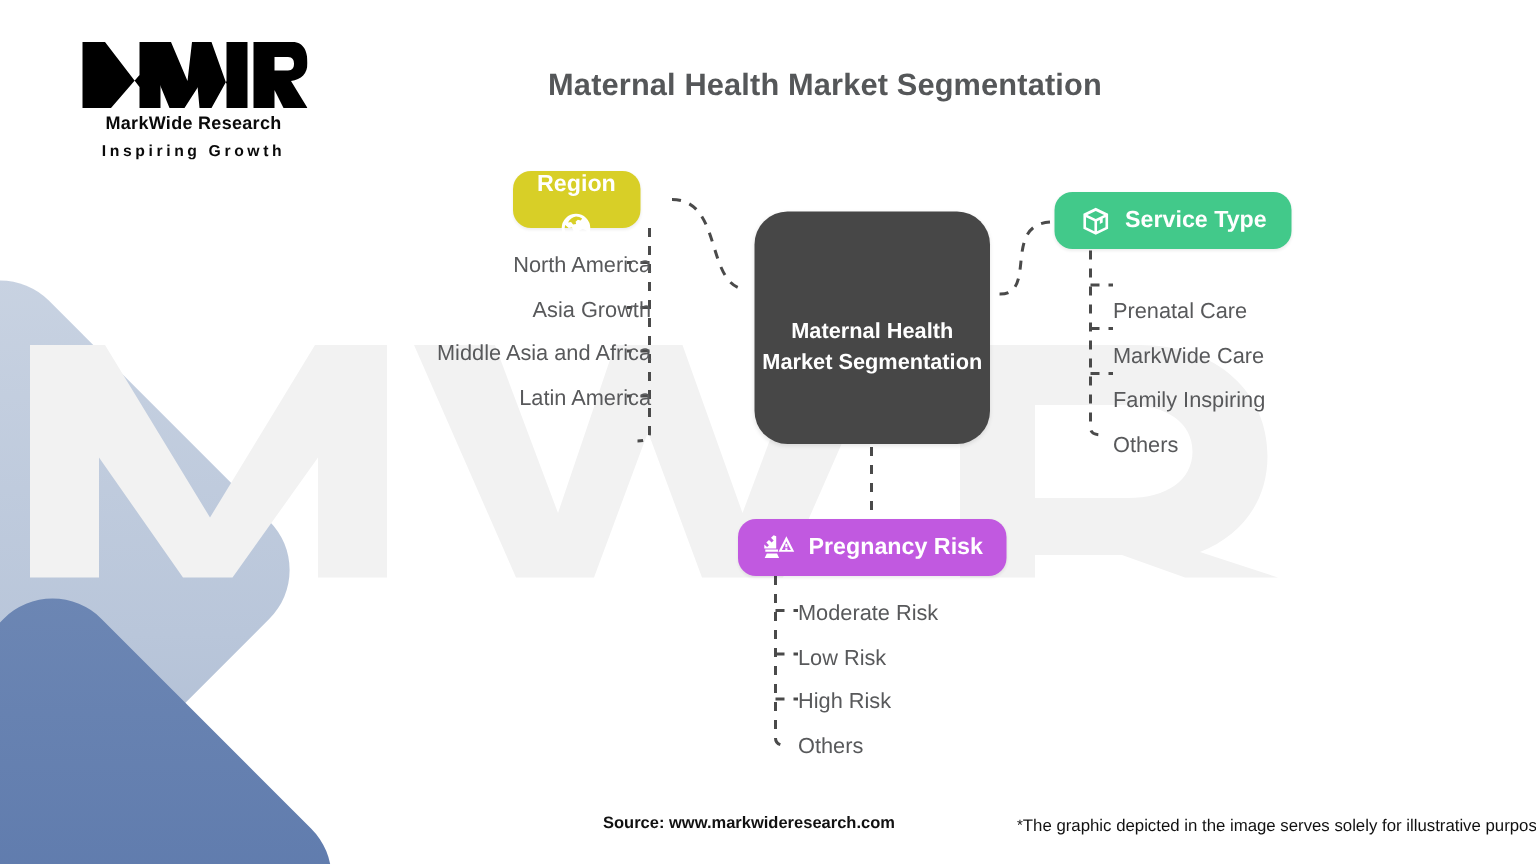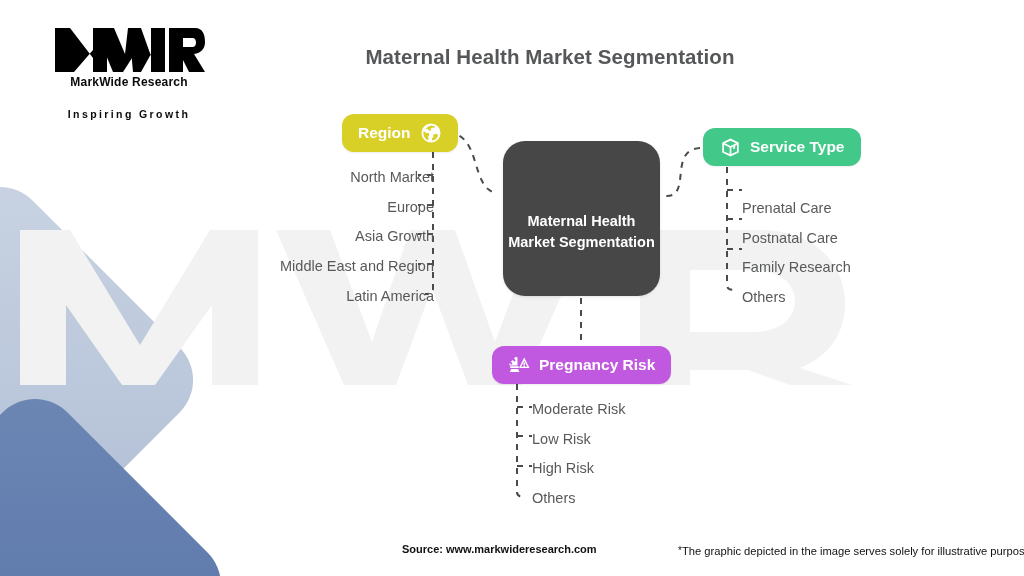--- a/index.html
+++ b/index.html
@@ -70,21 +70,21 @@
     font-size: 12px;
     font-weight: bold;
     letter-spacing: 0.2px;
     margin-top: 1px;
     white-space: nowrap;
   }
   .logo-tag {
     font-size: 10.5px;
     font-weight: bold;
     letter-spacing: 2.4px;
-    margin-top: 19px;
+    margin-top: 6px;
     white-space: nowrap;
   }
 
   
   .chart-title {
     position: absolute;
     left: 280px;
     top: 45px;
     width: 540px;
     text-align: center;
@@ -141,21 +141,21 @@
     box-shadow: 0 1px 2px rgba(0,0,0,0.07);
   }
   .badge .icon-wrap {
     display: flex;
     align-items: center;
     justify-content: center;
     width: 22px;
     height: 22px;
     flex: none;
   }
-  #badge-region   { left: 342px; top: 114px; background: #d8cf27; flex-direction: row; }
+  #badge-region   { left: 342px; top: 114px; background: #d8cf27; flex-direction: column; }
   #badge-service  { left: 703px; top: 128px; background: #42c98a; }
   #badge-risk     { left: 492px; top: 346px; background: #c159e0; }
 
   
   .leaf-list {
     position: absolute;
     font-size: 14.5px;
     color: #58595b;
     white-space: nowrap;
   }
@@ -274,31 +274,30 @@
     <span class="icon-wrap">
       <svg width="23" height="22" viewBox="0 0 26 24" fill="#ffffff">
         <path d="M9.2 2.3 7.1 4.4l2.1 2.1-1.6 1.6-2.1-2.1-2.1 2.1 2.1 2.1-1.5 1.5-2.2-2.1v3.1h9.4V3.2Zm3.4 9.5v1.7h-10v1.9h10Zm-8.8 4.9-1.7 3.6h11.4l-1.1-2.3a7 7 0 0 1-.45-1.3Z"></path>
         <path d="M19.2 3.2 13 15.4h12.4Zm0 3.9 3.6 6.9h-7.2Zm-.85 1.9v2.9h1.7V9Zm0 3.6v1.5h1.7v-1.5Z"></path>
       </svg>
     </span>
     <span>Pregnancy Risk</span>
   </div>
 
   <div class="leaf-list" id="leaves-region">
-    <div class="leaf">North Market</div>
-    <div class="leaf">Europe</div>
+    <div class="leaf">North America</div>
     <div class="leaf">Asia Growth</div>
-    <div class="leaf">Middle East and Region</div>
+    <div class="leaf">Middle Asia and Africa</div>
     <div class="leaf">Latin America</div>
   </div>
 
   <div class="leaf-list" id="leaves-service">
     <div class="leaf">Prenatal Care</div>
-    <div class="leaf">Postnatal Care</div>
-    <div class="leaf">Family Research</div>
+    <div class="leaf">MarkWide Care</div>
+    <div class="leaf">Family Inspiring</div>
     <div class="leaf">Others</div>
   </div>
 
   <div class="leaf-list" id="leaves-risk">
     <div class="leaf">Moderate Risk</div>
     <div class="leaf">Low Risk</div>
     <div class="leaf">High Risk</div>
     <div class="leaf">Others</div>
   </div>
 

